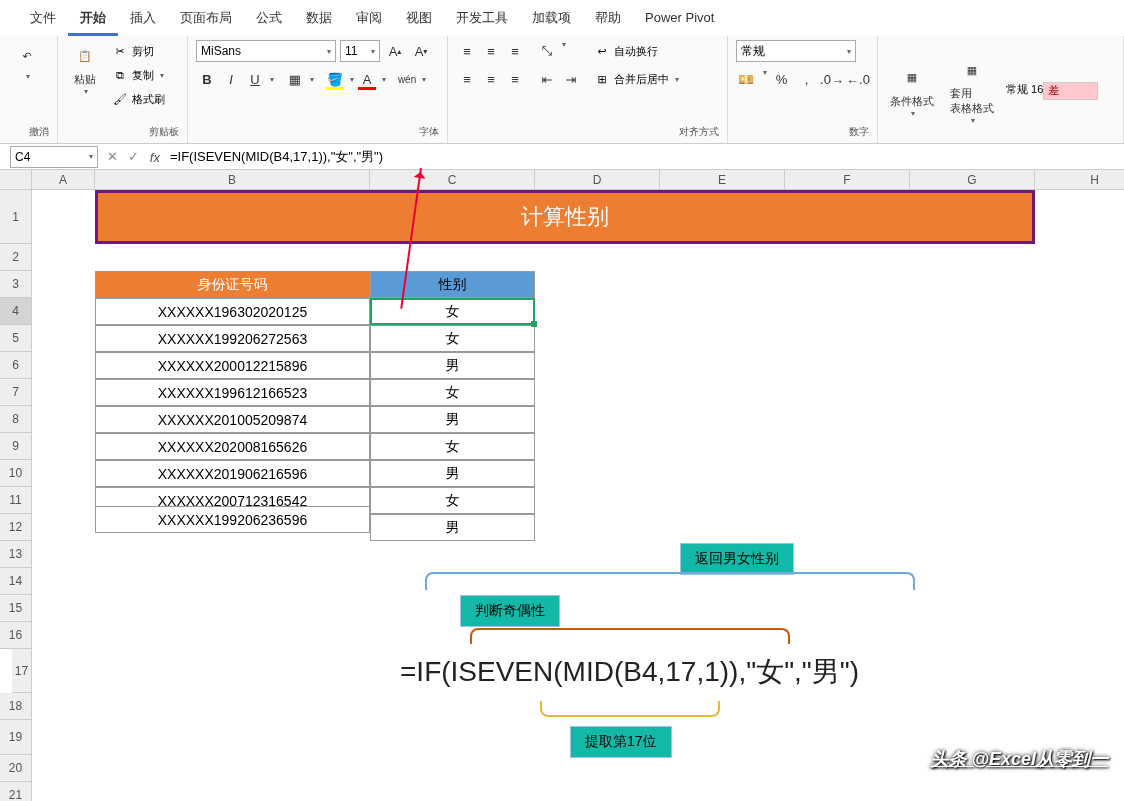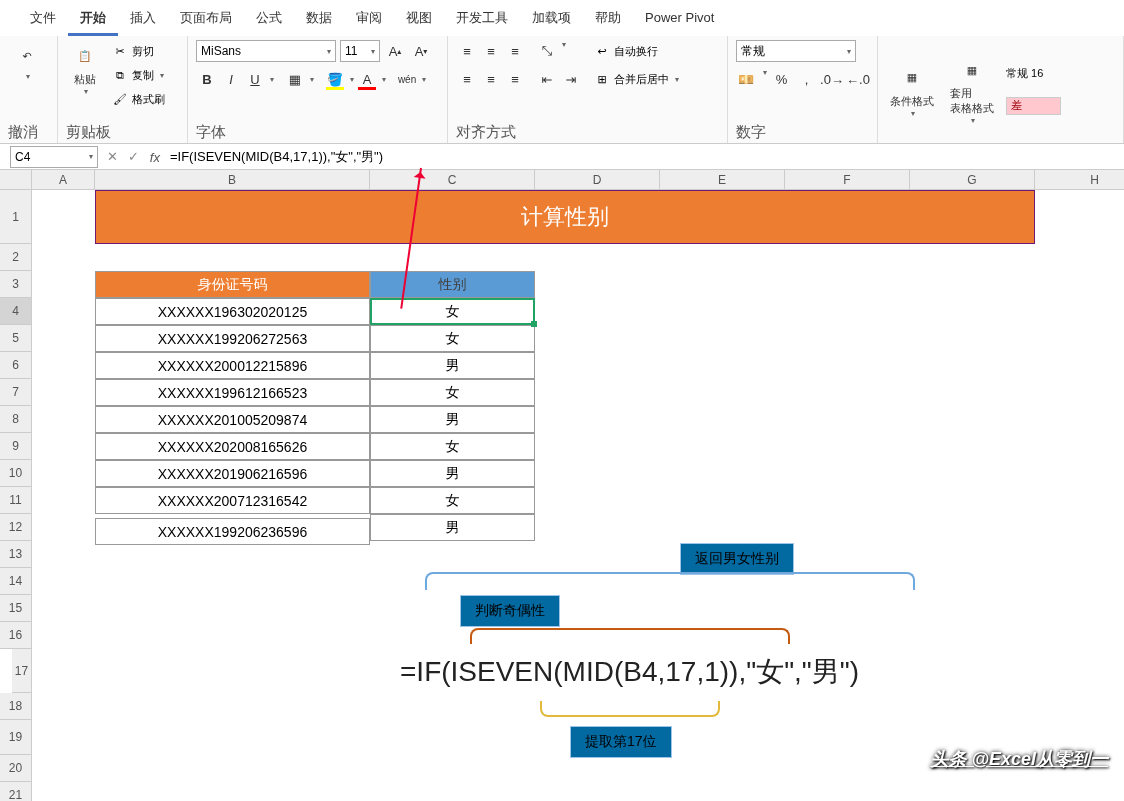--- a/index.html
+++ b/index.html
@@ -7,21 +7,21 @@
 
 
 .menu-bar { display:flex; height:36px; align-items:center; background:#fff; padding:0 0 0 18px; font-size:13px; color:#333; }
 .menu-bar .mitem { padding:0 12px; height:36px; line-height:36px; cursor:pointer; }
 .menu-bar .mitem.active { background:#fff; font-weight:bold; border-bottom:3px solid #4472c4; }
 
 
 .ribbon { display:flex; height:108px; border-bottom:1px solid #ccc; background:#fafafa; }
 .rgroup { border-right:1px solid #ddd; display:flex; flex-direction:column; padding:4px 8px 2px 8px; }
 .rgroup .body { flex:1; display:flex; align-items:flex-start; gap:6px; }
-.rgroup .label { text-align:left; font-size:15px; color:#555; height:18px; line-height:18px; }
+.rgroup .label { text-align:right; font-size:10px; color:#555; height:18px; line-height:18px; }
 
 .bigbtn { display:flex; flex-direction:column; align-items:center; justify-content:center; font-size:11px; color:#333; padding:2px 4px; cursor:pointer; min-width:38px; }
 .bigbtn .ic { width:28px; height:28px; display:flex; align-items:center; justify-content:center; margin-bottom:2px; }
 .smallrow { display:flex; align-items:center; gap:4px; font-size:11px; height:22px; padding:0 2px; cursor:pointer; }
 .smallrow .ic { width:16px; height:16px; display:flex; align-items:center; justify-content:center; }
 
 .drop-arrow { font-size:8px; color:#666; margin-left:2px; }
 
 .fontname { width:140px; height:22px; font-size:12px; border:1px solid #aaa; background:#fff; padding:0 4px; display:flex; align-items:center; justify-content:space-between; }
 .fontsz { width:40px; height:22px; font-size:12px; border:1px solid #aaa; background:#fff; padding:0 4px; display:flex; align-items:center; justify-content:space-between; }
@@ -42,28 +42,28 @@
 .grid { position:relative; }
 .selall { position:absolute; left:0; top:0; width:32px; height:20px; background:#eee; border-right:1px solid #ccc; border-bottom:1px solid #ccc; }
 .colheads { position:absolute; left:32px; top:0; height:20px; display:flex; }
 .ch { background:#eee; border-right:1px solid #ccc; border-bottom:1px solid #ccc; text-align:center; font-size:12px; color:#555; height:20px; line-height:20px; }
 .rowheads { position:absolute; left:0; top:20px; width:32px; }
 .rh { background:#eee; border-right:1px solid #ccc; border-bottom:1px solid #ccc; text-align:center; font-size:12px; color:#555; }
 .rh.active { background:#d4d4d4; }
 
 .cells { position:absolute; left:32px; top:20px; }
 
-.titlebar { position:absolute; background:#ED7D31; color:#fff; font-size:22px; display:flex; align-items:center; justify-content:center; border:1px solid #701a75; }
+.titlebar { position:absolute; background:#ED7D31; color:#fff; font-size:22px; display:flex; align-items:center; justify-content:center; border:3px solid #701a75; }
 .th-orange { background:#ED7D31; color:#fff; text-align:center; font-size:14px; border:1px solid #999; display:flex; align-items:center; justify-content:center; }
-.th-blue { background:#5B9BD5; color:#404040; text-align:center; font-size:14px; border:1px solid #999; display:flex; align-items:center; justify-content:center; }
+.th-blue { background:#5B9BD5; color:#000000; text-align:center; font-size:14px; border:1px solid #999; display:flex; align-items:center; justify-content:center; }
 .cell { background:#fff; border:1px solid #999; text-align:center; font-size:14px; display:flex; align-items:center; justify-content:center; }
 .selcell { position:absolute; border:2px solid #21a366; pointer-events:none; }
 .selcell::after { content:''; position:absolute; right:-4px; bottom:-4px; width:6px; height:6px; background:#21a366; }
 
-.annot-box { position:absolute; background:#0369a1; border:1px solid #9ec5e8; font-size:14px; padding:6px 14px; }
+.annot-box { position:absolute; background:#14b8a6; border:1px solid #9ec5e8; font-size:14px; padding:6px 14px; }
 .formula-big { position:absolute; font-size:28px; font-family:Arial; color:#222; }
 .brace-top { position:absolute; border-top:2px solid; border-left:2px solid; border-right:2px solid; border-radius:8px 8px 0 0; height:18px; }
 .brace-bot { position:absolute; border-bottom:2px solid; border-left:2px solid; border-right:2px solid; border-radius:0 0 8px 8px; height:16px; }
 .arrow-red { position:absolute; width:2px; background:#e03; }
 .arrow-red::after { content:''; position:absolute; left:-5px; top:-2px; border:6px solid transparent; border-bottom-color:#e03; }
 
 .watermark { position:absolute; right:16px; bottom:30px; font-size:18px; color:#fff; font-style:italic; font-weight:bold; text-shadow:0 0 4px #000,1px 1px 2px #000;text-decoration:underline; }
 
 .style-sample { width:55px; height:18px; background:#ffc7ce; border:1px solid #ccc; font-size:11px; padding:0 4px; color:#9c0006;}
 </style>
@@ -211,21 +211,21 @@
           <span class="ic">▦</span>
           <span>条件格式</span>
           <span class="drop-arrow">▾</span>
         </div>
       <div class="bigbtn">
           <span class="ic">▦</span>
           <span style="white-space:pre">套用
 表格格式</span>
           <span class="drop-arrow">▾</span>
         </div>
-      <div style="display:flex;flex-direction:column;gap:16px">
+      <div style="display:flex;flex-direction:row;gap:0">
         <div style="font-size:11px">常规 16</div>
         <div class="style-sample">差</div>
       </div>
     </div>
   </div>
 </div>
 
 <div class="fbar">
   <div class="namebox">
       <span>C4</span>
@@ -287,21 +287,21 @@
       <div class="cell" style="position: absolute; left: 63px; top: 189px; width: 275px; height: 27px;">XXXXXX199612166523</div>
       <div class="cell" style="position: absolute; left: 338px; top: 189px; width: 165px; height: 27px;">女</div>
       <div class="cell" style="position: absolute; left: 63px; top: 216px; width: 275px; height: 27px;">XXXXXX201005209874</div>
       <div class="cell" style="position: absolute; left: 338px; top: 216px; width: 165px; height: 27px;">男</div>
       <div class="cell" style="position: absolute; left: 63px; top: 243px; width: 275px; height: 27px;">XXXXXX202008165626</div>
       <div class="cell" style="position: absolute; left: 338px; top: 243px; width: 165px; height: 27px;">女</div>
       <div class="cell" style="position: absolute; left: 63px; top: 270px; width: 275px; height: 27px;">XXXXXX201906216596</div>
       <div class="cell" style="position: absolute; left: 338px; top: 270px; width: 165px; height: 27px;">男</div>
       <div class="cell" style="position: absolute; left: 63px; top: 297px; width: 275px; height: 27px;">XXXXXX200712316542</div>
       <div class="cell" style="position: absolute; left: 338px; top: 297px; width: 165px; height: 27px;">女</div>
-      <div class="cell" style="position: absolute; left: 63px; top: 328px; width: 275px; height: 27px;">XXXXXX199206236596</div>
+      <div class="cell" style="position: absolute; left: 63px; top: 316px; width: 275px; height: 27px;">XXXXXX199206236596</div>
       <div class="cell" style="position: absolute; left: 338px; top: 324px; width: 165px; height: 27px;">男</div>
       <div class="selcell" style="position: absolute; left: 338px; top: 108px; width: 165px; height: 27px;"></div>
     </div>
 </div>
 
 <div class="watermark">头条 @Excel从零到一</div>
 
 <div class="arrow-red" style="position: absolute; left: 420px; top: 168px; width: 2px; height: 142px; transform: rotate(8deg); transform-origin: center top;"></div>
 <div class="annot-box" style="position: absolute; left: 680px; top: 543px;">返回男女性别</div>
 <div class="annot-box" style="position: absolute; left: 460px; top: 595px;">判断奇偶性</div>

